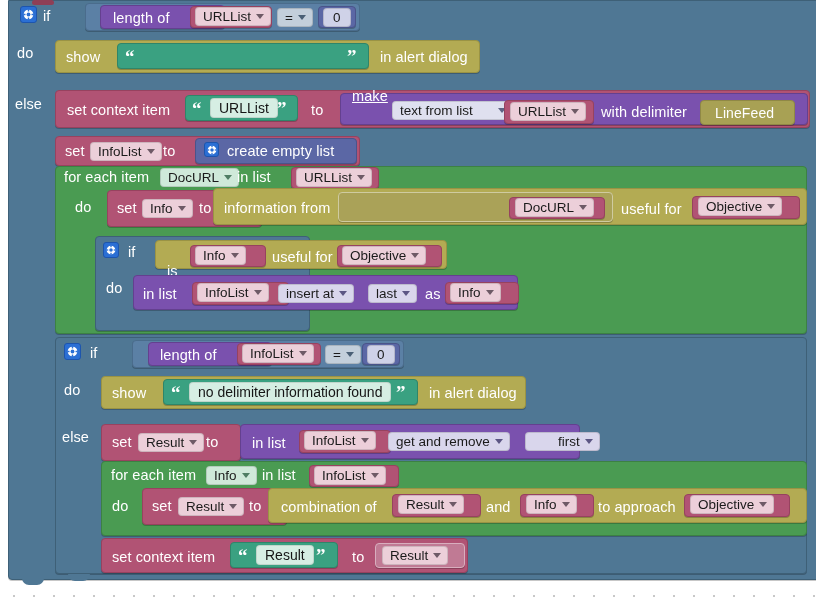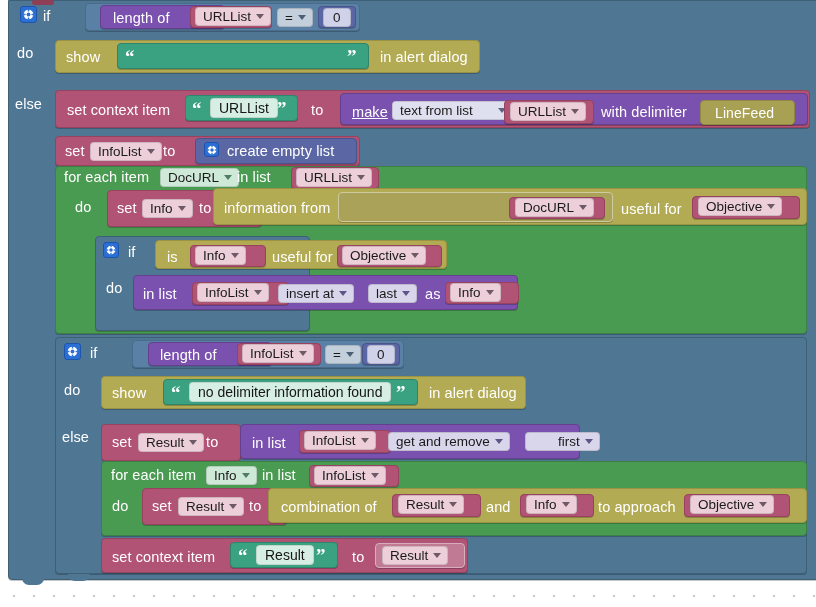--- a/index.html
+++ b/index.html
@@ -172,21 +172,21 @@
   <div class="lbl" style="left:380px; top:49px;">in alert dialog</div>
 
   <div class="blk c-var" style="left:55px; top:90px; width:755px; height:38px;"></div>
   <div class="lbl" style="left:67px; top:102px;">set context item</div>
   <div class="blk c-text" style="left:185px; top:95px; width:113px; height:26px;"></div>
   <span class="quote" style="left:192px; top:99px;">“</span>
   <div class="strpill" style="left:210px; top:98px;">URLList</div>
   <span class="quote" style="left:277px; top:99px;">”</span>
   <div class="lbl" style="left:311px; top:102px;">to</div>
   <div class="blk c-list" style="left:340px; top:93px; width:468px; height:32px;"></div>
-  <div class="lbl" style="left:352px; top:104px;text-decoration:underline;">make</div>
+  <div class="lbl" style="left:352px; top:88px;text-decoration:underline;">make</div>
   <div class="fld plain" style="left:392px; top:101px;gap:24px;">
     <span>text from list</span>
     <i class="carat"></i>
   </div>
   <div class="blk c-var" style="left:504px; top:100px; width:90px; height:24px;"></div>
   <div class="fld" style="left:510px; top:102px;">
     <span>URLList</span>
     <i class="carat"></i>
   </div>
   <div class="lbl" style="left:601px; top:104px;">with delimiter</div>
@@ -262,21 +262,21 @@
           <rect x="10.4" y="18.6" width="3.2" height="5"></rect>
         <rect x="0.4" y="10.4" width="5" height="3.2"></rect>
           <rect x="18.6" y="10.4" width="5" height="3.2"></rect>
       </g>
     </svg>
   </div>
   <div class="lbl" style="left:128px; top:244px;">if</div>
   <div class="lbl" style="left:106px; top:280px;">do</div>
 
   <div class="blk c-olive" style="left:155px; top:240px; width:292px; height:29px;"></div>
-  <div class="lbl" style="left:167px; top:249px;">is</div>
+  <div class="lbl" style="left:167px; top:263px;">is</div>
   <div class="blk c-var" style="left:190px; top:245px; width:76px; height:22px;"></div>
   <div class="fld" style="left:195px; top:246px;">
     <span>Info</span>
     <i class="carat"></i>
   </div>
   <div class="lbl" style="left:272px; top:249px;">useful for</div>
   <div class="blk c-var" style="left:337px; top:245px; width:105px; height:22px;"></div>
   <div class="fld" style="left:342px; top:246px;">
     <span>Objective</span>
     <i class="carat"></i>

